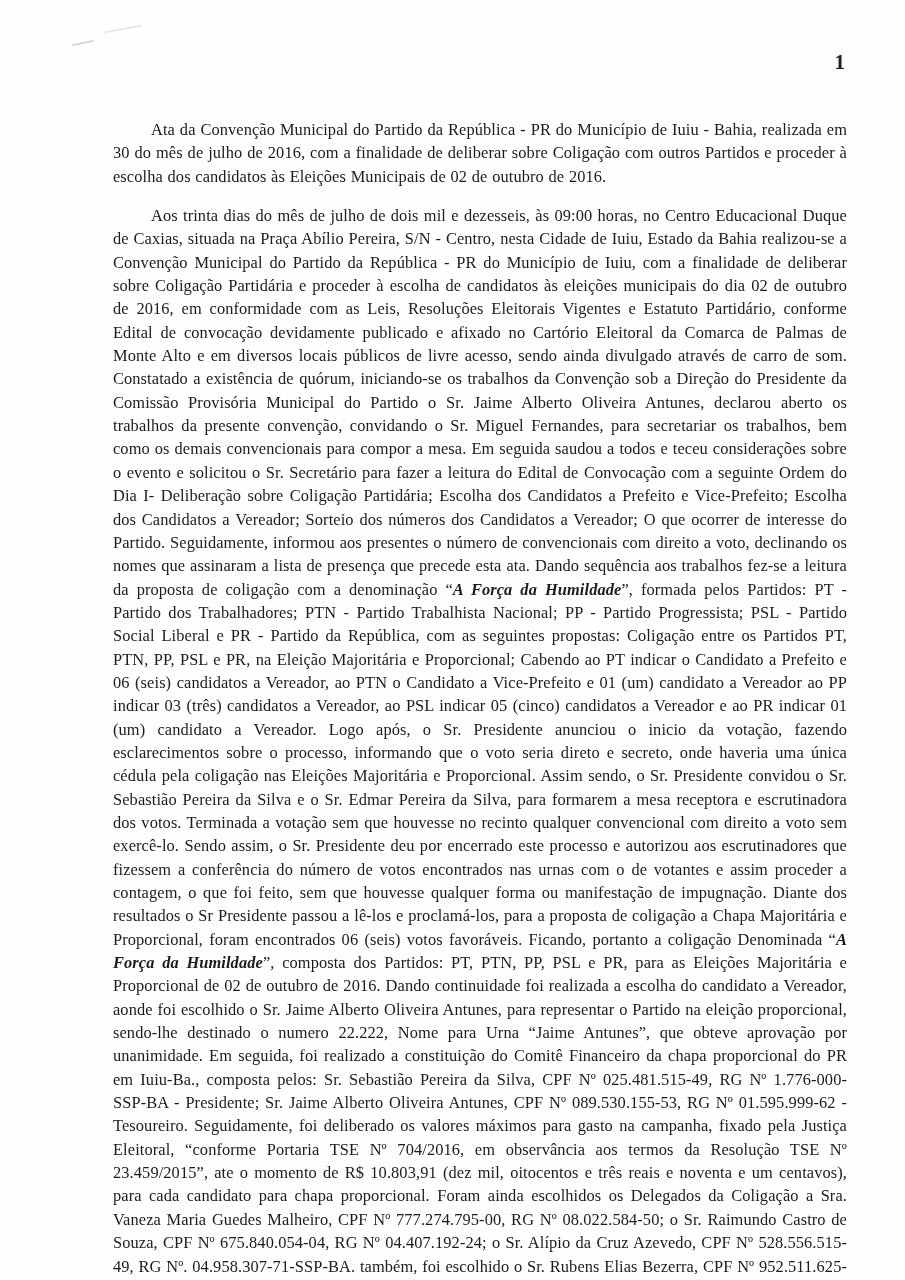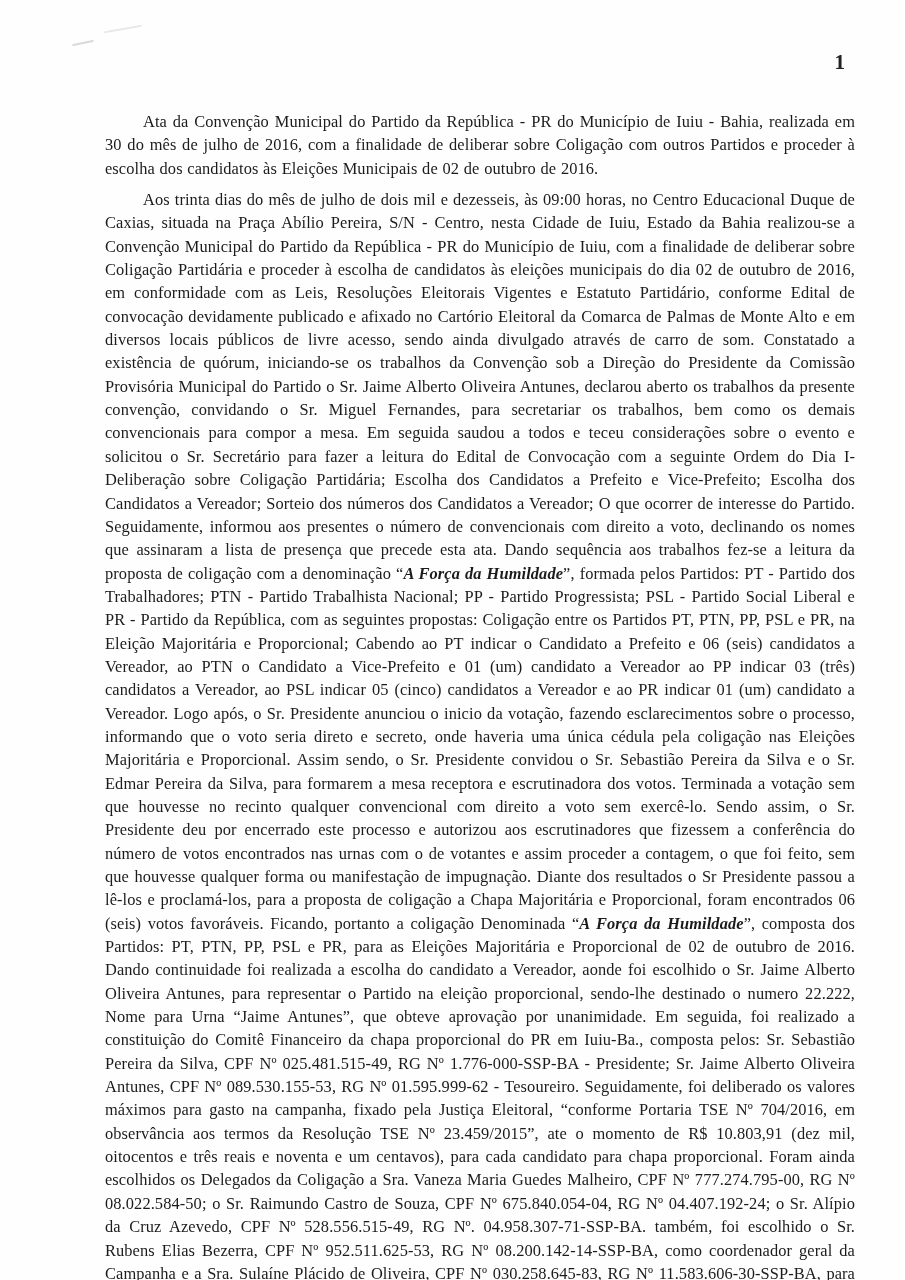--- a/index.html
+++ b/index.html
@@ -29,21 +29,21 @@
     left: 97px;
     top: 102px;
     width: 766px;
     text-align: justify;
     font-size: 16.4px;
     line-height: 23.35px;
     letter-spacing: 0.1px;
     word-spacing: 0.5px;
   }
   .para {
-    margin: 8px;
+    margin: 16px;
     text-indent: 38px;
   }
   .bold-italic {
     font-weight: bold;
     font-style: italic;
   }
   
   .smudge-1 {
     position: absolute;
     left: 72px;

